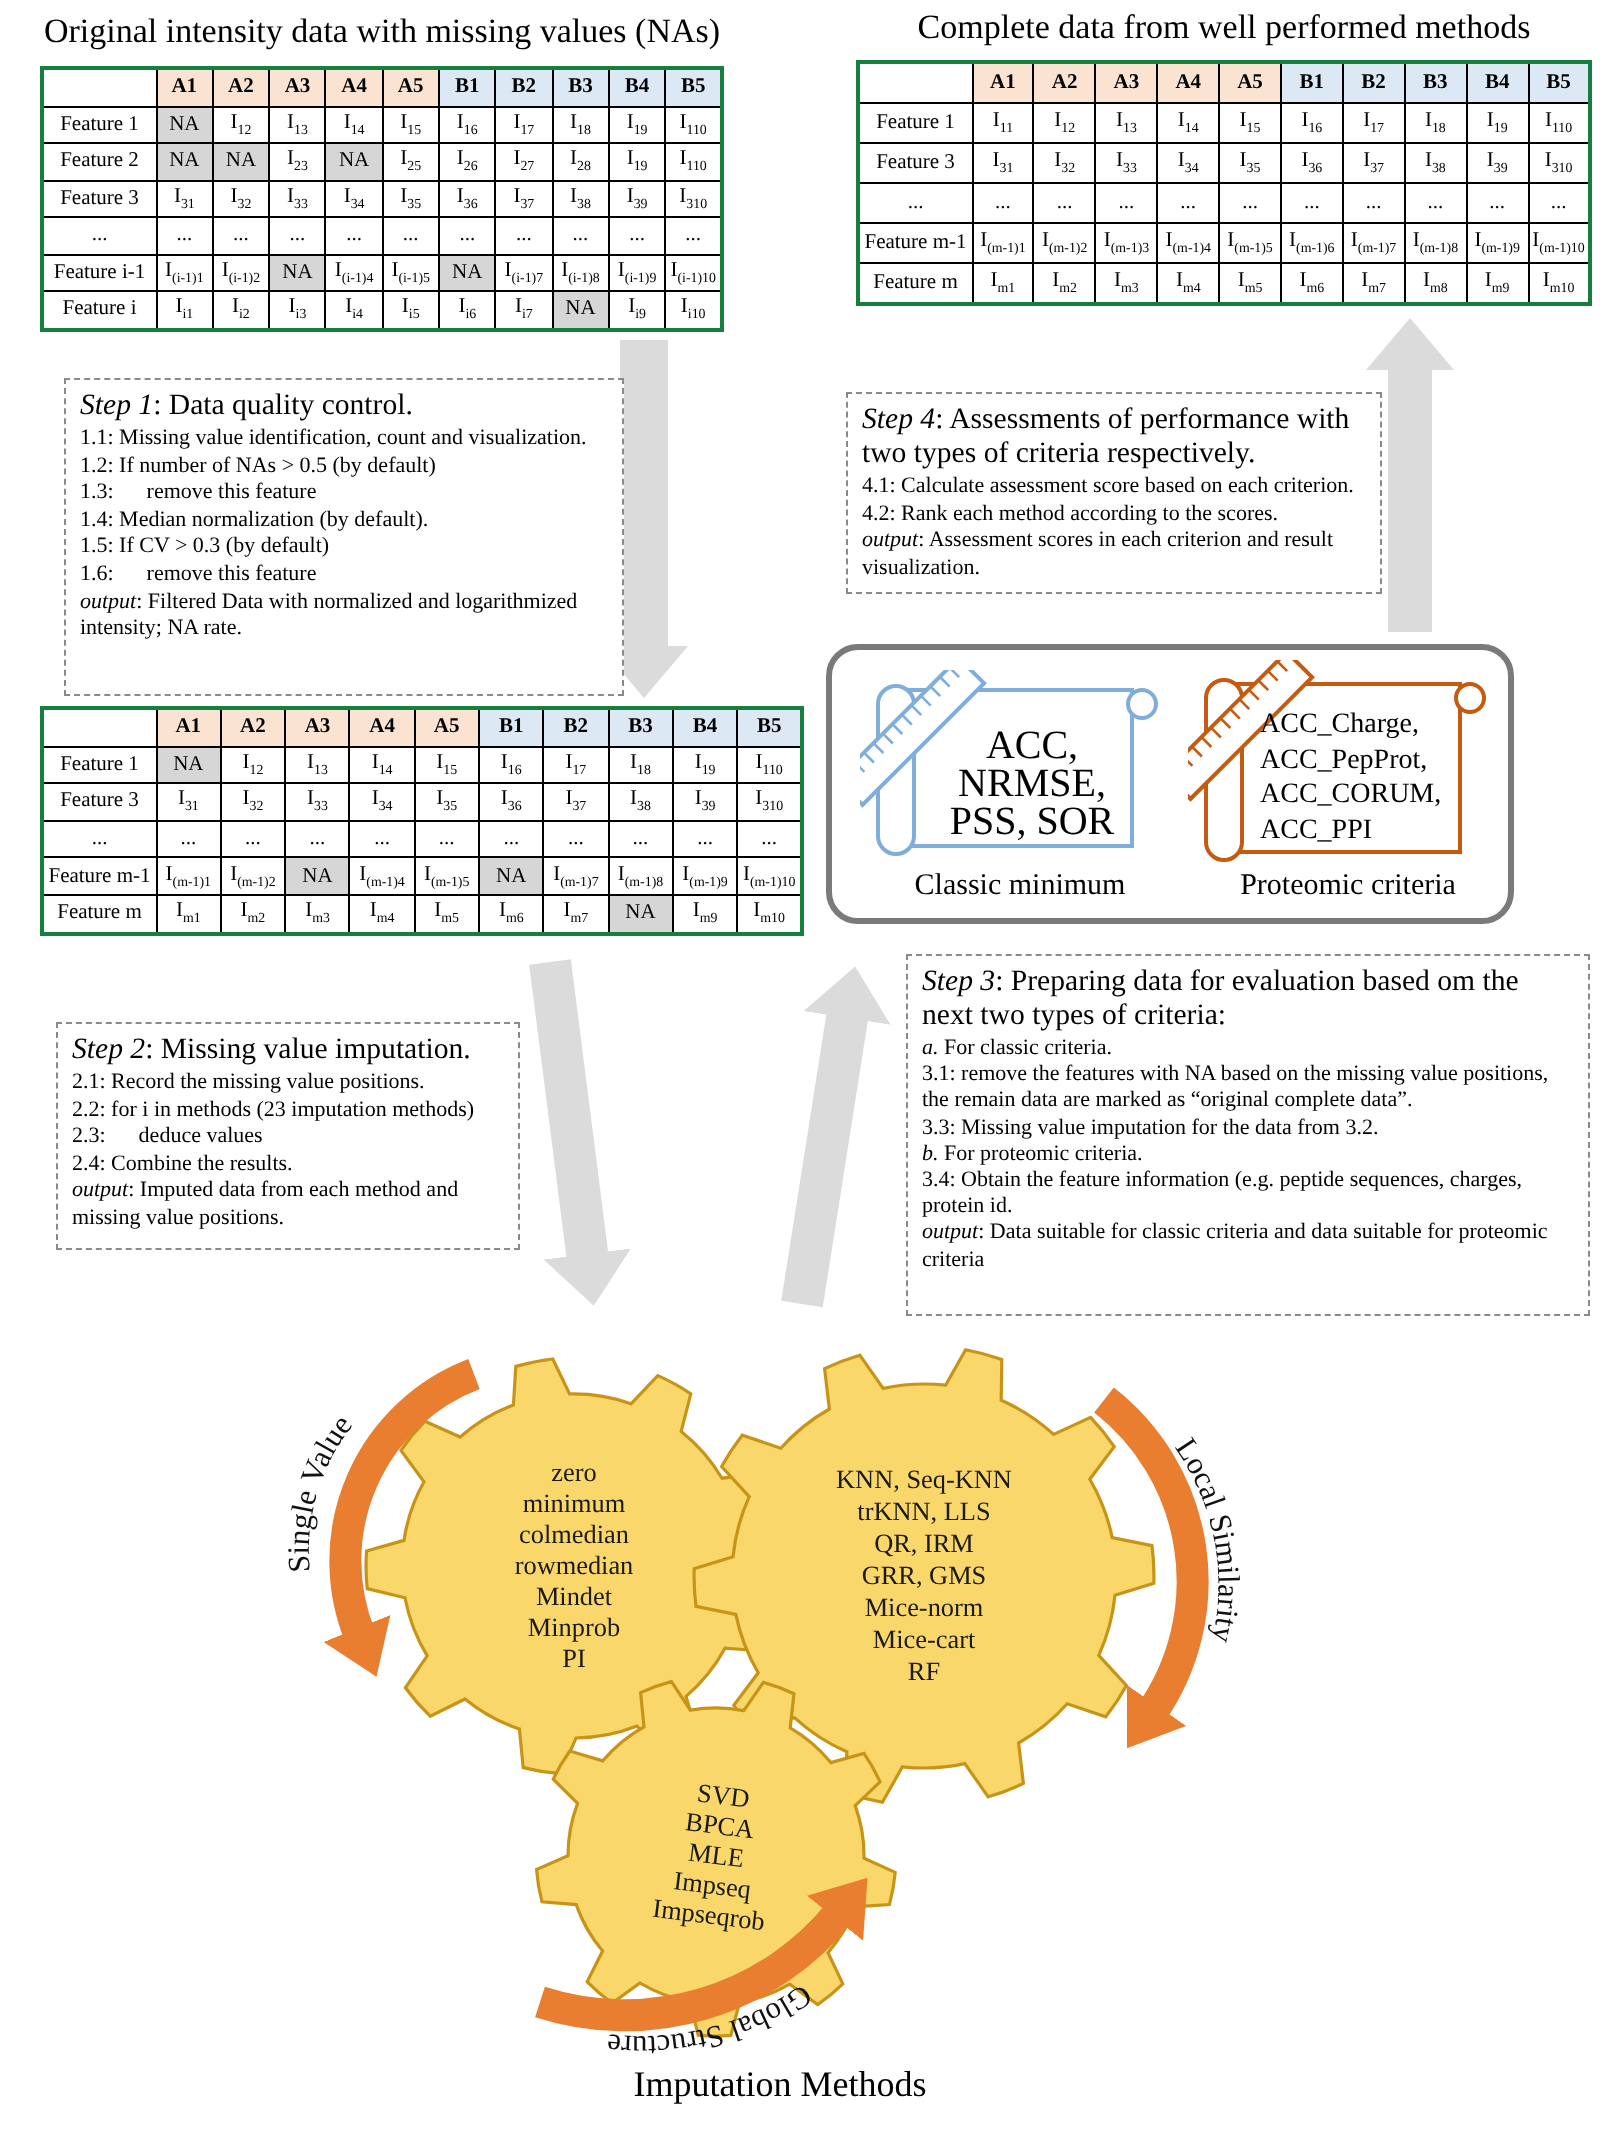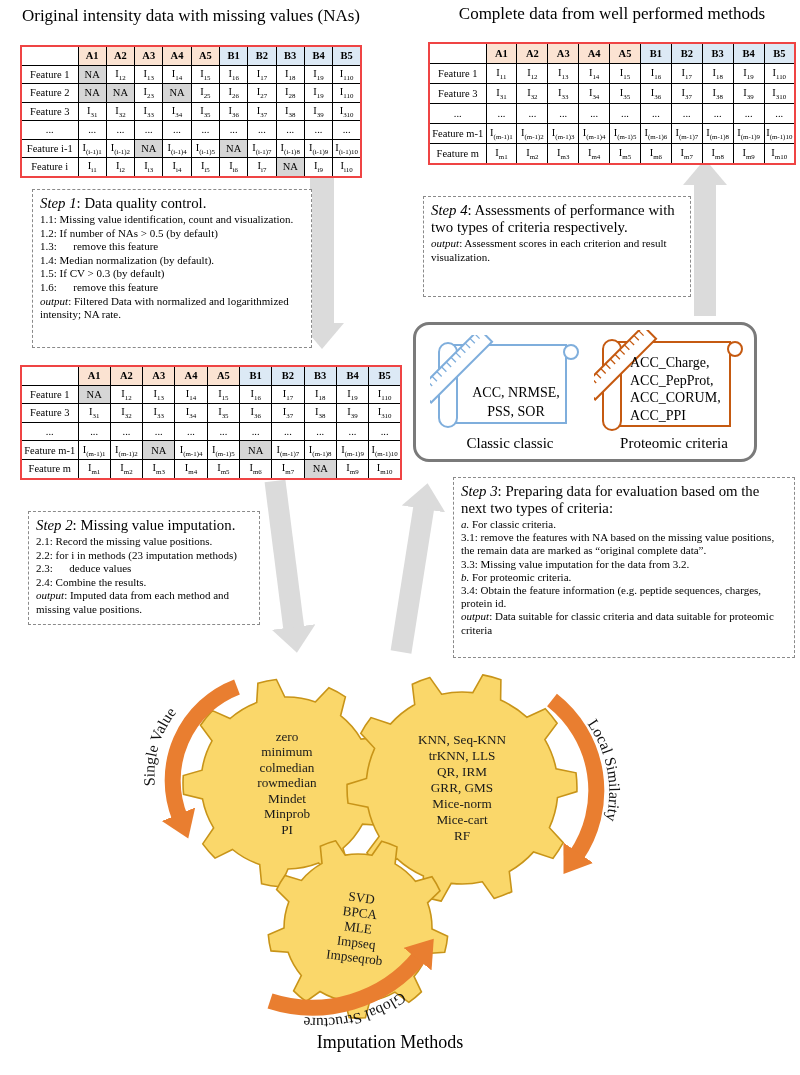--- a/index.html
+++ b/index.html
@@ -5,21 +5,21 @@
   html,body{margin:0;padding:0;background:#fff;}
   .page{position:relative;width:800px;height:1075px;background:#fff;overflow:hidden;
         font-family:"Liberation Serif","DejaVu Serif",serif;color:#000;}
   #bg{position:absolute;left:0;top:0;pointer-events:none;}
   .fig-title{position:absolute;text-align:center;font-size:17px;}
   .caption{position:absolute;text-align:center;font-size:18px;}
   
   .dtable{position:absolute;border-collapse:collapse;table-layout:fixed;background:#fff;}
   .dtable th,.dtable td{border:1px solid #000;text-align:center;vertical-align:middle;
         padding:0;overflow:hidden;white-space:nowrap;font-size:10.5px;}
-  .dtable{border:2px solid #ef4444;margin-top:12px;}
+  .dtable{border:2px solid #15803d;}
   .dtable th{font-weight:bold;}
   .dtable .col-a{background:var(--header-a);}
   .dtable .col-b{background:var(--header-b);}
   .dtable td.na{background:var(--na-cell);font-size:10.5px;}
   .dtable td.rowlabel{background:#fff;font-size:10.5px;}
   .dtable sub{font-size:0.66em;}
   #t1 td,#t1 th{height:17.5px;}
   #t2 td,#t2 th{height:19px;}
   #t3 td,#t3 th{height:17.6px;}
   
@@ -412,20 +412,24 @@
         <div>2.1: Record the missing value positions.</div>
         <div>2.2: for i in methods (23 imputation methods)</div>
         <div>2.3:      deduce values</div>
         <div>2.4: Combine the results.</div>
       </div>
     <div class="step-output"><span class="lead">output</span><span>: Imputed data from each method and missing value positions.</span></div>
   </div>
 
   <div class="stepbox" id="step4" style="left:423px;top:196px;width:268px;height:101px;">
     <div class="step-title"><span class="step-name">Step 4</span><span>: Assessments of performance with two types of criteria respectively.</span></div>
+    <div class="step-lines">
+        <div>4.1: Calculate assessment score based on each criterion.</div>
+        <div>4.2: Rank each method according to the scores.</div>
+      </div>
     <div class="step-output"><span class="lead">output</span><span>: Assessment scores in each criterion and result visualization.</span></div>
   </div>
 
   <div class="stepbox" id="step3" style="left:453px;top:477px;width:342px;height:181px;">
     <div class="step-title"><span class="step-name">Step 3</span><span>: Preparing data for evaluation based om the next two types of criteria:</span></div>
     <div class="step-lines">
         <div><span class="lead">a.</span><span> For classic criteria.</span></div>
         <div><span class="lead"></span><span>3.1: remove the features with NA based on the missing value positions, the remain data are marked as “original complete data”.</span></div>
         <div><span class="lead"></span><span>3.3: Missing value imputation for the data from 3.2.</span></div>
         <div><span class="lead">b.</span><span> For proteomic criteria.</span></div>
@@ -440,21 +444,21 @@
         <g fill="#fff" style="stroke:var(--classic-blue)" stroke-width="2">
           <rect x="20" y="10" width="116" height="78"></rect>
           <circle cx="141" cy="17" r="7"></circle>
           <rect x="9" y="8" width="18" height="84" rx="9"></rect>
           <g transform="translate(26,30) rotate(-45)">
             <rect x="-44" y="-9" width="86" height="18"></rect>
             <line x1="-39" y1="-5.5" x2="39" y2="-5.5" stroke-dasharray="1.3 5.4" stroke-width="7"></line>
           </g>
         </g>
       </svg>
-      <div class="scroll-text" style="left:30px;top:12px;width:112px;height:74px;text-align:center;font-size:14px;line-height:19px;">
+      <div class="scroll-text" style="left:30px;top:12px;width:112px;height:74px;text-align:center;font-size:20px;line-height:19px;">
           <div>ACC, NRMSE,</div>
           <div>PSS, SOR</div>
         </div>
     </div>
     <div class="scroll" style="left:178px;top:5px;width:160px;height:106px;">
       <svg width="160" height="106" viewBox="0 0 160 106">
         <g fill="#fff" style="stroke:var(--proteomic-orange)" stroke-width="2">
           <rect x="20" y="12" width="116" height="84"></rect>
           <circle cx="141" cy="19" r="7"></circle>
           <rect x="9" y="10" width="18" height="90" rx="9"></rect>
@@ -464,19 +468,19 @@
           </g>
         </g>
       </svg>
       <div class="scroll-text" style="left:36px;top:14px;width:100px;height:80px;text-align:left;font-size:14px;line-height:17.5px;">
           <div>ACC_Charge,</div>
           <div>ACC_PepProt,</div>
           <div>ACC_CORUM,</div>
           <div>ACC_PPI</div>
         </div>
     </div>
-    <div class="scroll-label" style="left:14px;top:110px;width:160px;">Classic classic</div>
+    <div class="scroll-label" style="left:14px;top:110px;width:160px;">Classic minimum</div>
     <div class="scroll-label" style="left:178px;top:110px;width:160px;">Proteomic criteria</div>
   </div>
 
   <div class="caption" style="left:255px;top:1032px;width:270px;">Imputation Methods</div>
 
 </div>
 
 </body></html>

